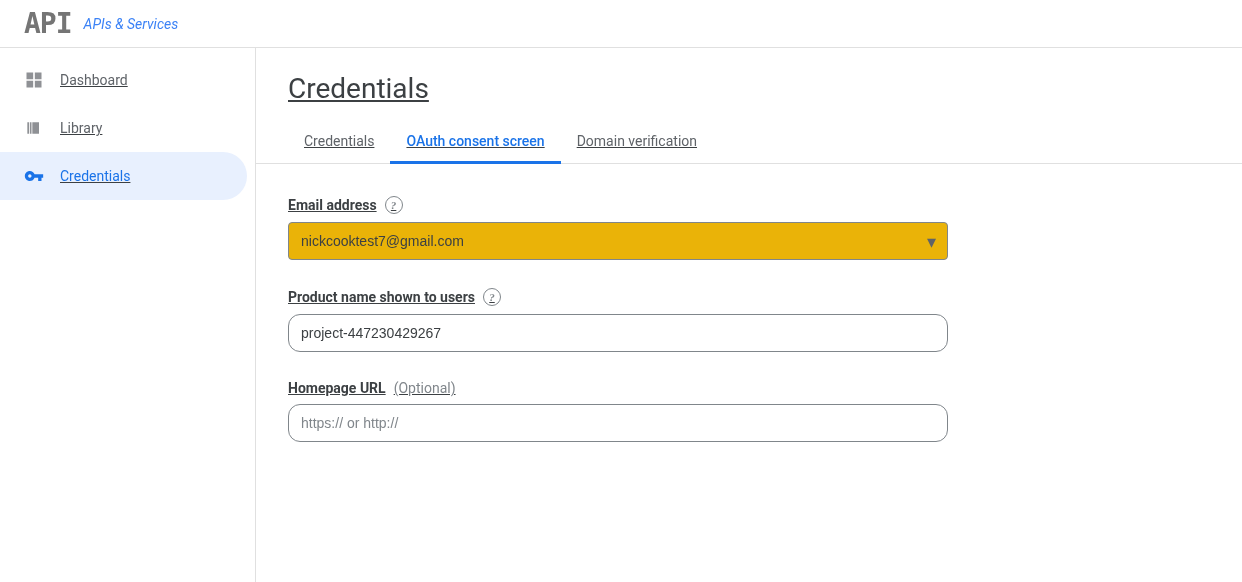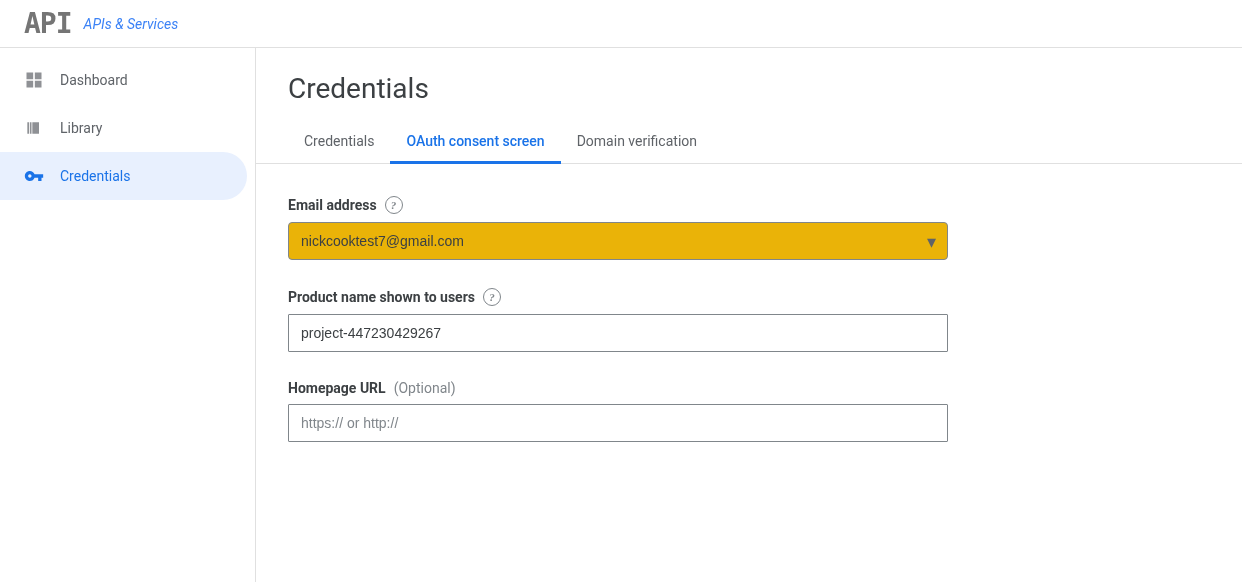--- a/index.html
+++ b/index.html
@@ -32,20 +32,21 @@
       font-weight: 400;
       color: #3b82f6;
       font-style: italic;
     }
 
     
     .layout {
       display: flex;
       flex: 1;
       overflow: hidden;
+      text-decoration: underline;
     }
 
     
     .sidebar {
       width: 256px;
       flex-shrink: 0;
       border-right: 1px solid #e0e0e0;
       padding-top: 8px;
     }
     .sidebar-item {
@@ -182,21 +183,21 @@
       transform: translateY(-50%);
       pointer-events: none;
       color: #5f6368;
       font-size: 18px;
     }
 
     .form-input {
       width: 660px;
       padding: 10px 12px;
       border: 1px solid #80868b;
-      border-radius: 1px;
+      border-radius: 12px;
       font-size: 14px;
       color: #3c4043;
     }
     .form-input::placeholder {
       color: #80868b;
     }
 
     
     .key-icon-svg {
       width: 20px;

